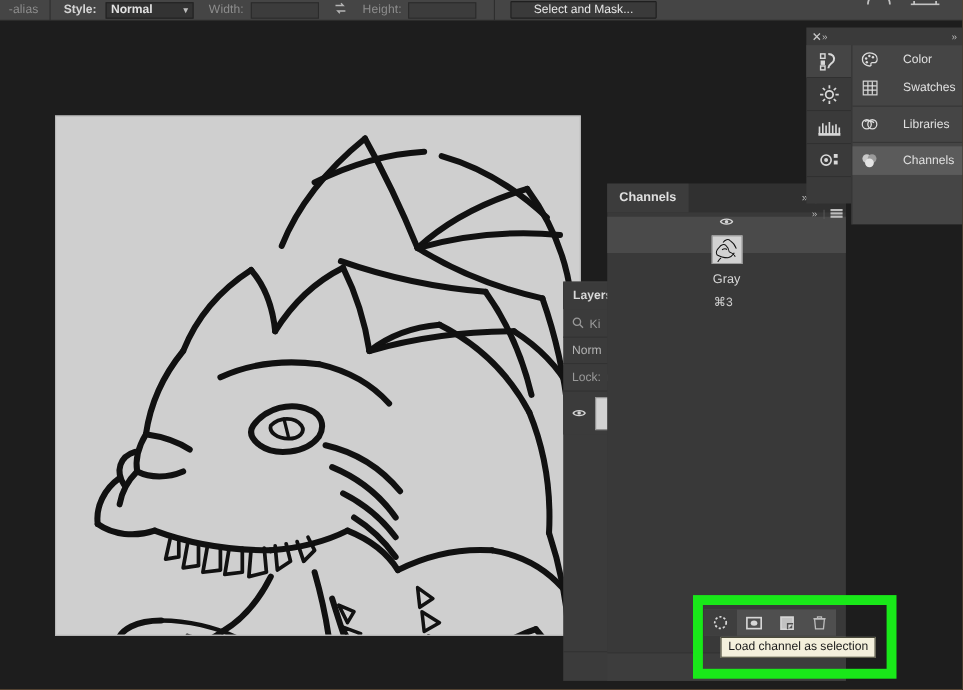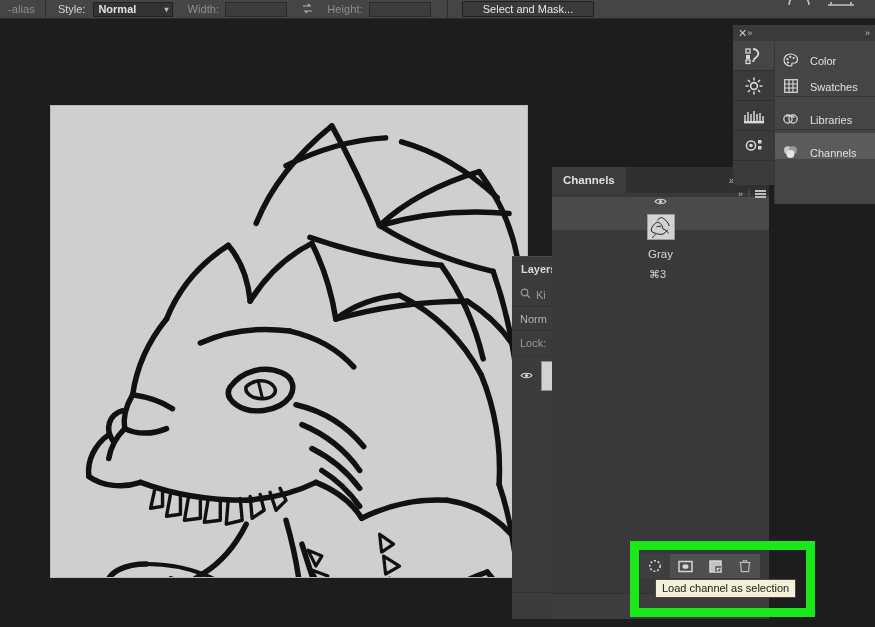--- a/index.html
+++ b/index.html
@@ -21,21 +21,21 @@
     width: 875px; height: 19px;
     background: #454545;
     border-bottom: 1px solid #2a2a2a;
     display: flex; align-items: center;
   }
   .opt-text {
     color: #8d8d8d; font-size: 11px; letter-spacing: .1px;
     white-space: nowrap;
   }
   .opt-label {
-    color: #d4d4d4; font-size: 11px; font-weight: normal;
+    color: #d4d4d4; font-size: 11px; font-weight: bold;
     white-space: nowrap;
   }
   .sep-v {
     width: 1px; height: 19px; background: #2e2e2e;
   }
   .dropdown {
     background: #333; border: 1px solid #222;
     height: 15px; display: flex; align-items: center;
     padding: 0 4px; gap: 6px; color: #e2e2e2; font-size: 11px;
     font-weight: bold;
@@ -229,21 +229,21 @@
     display: flex; align-items: center; gap: 5px;
     padding-left: 5px; color: #bdbdbd; font-size: 9px;
   }
   .dock-menu {
     position: absolute; left: 41px; top: 22px;
     width: 101px; height: 163px;
     background: #454545;
     border-left: 1px solid #363636;
   }
   .dock-item {
-    height: 26px; display: flex; align-items: flex-end; gap: 12px;
+    height: 26px; display: flex; align-items: center; gap: 23px;
     padding-left: 8px; color: #e0e0e0; font-size: 11px;
   }
   .dock-item.selected { background: #5b5b5b; }
   .dock-divider {
     height: 1px; background: #363636; margin: 3px 0;
   }
   .dock-ico {
     width: 15px; height: 15px;
     display: flex; align-items: center; justify-content: center;
     color: #dcdcdc; flex: 0 0 auto;

